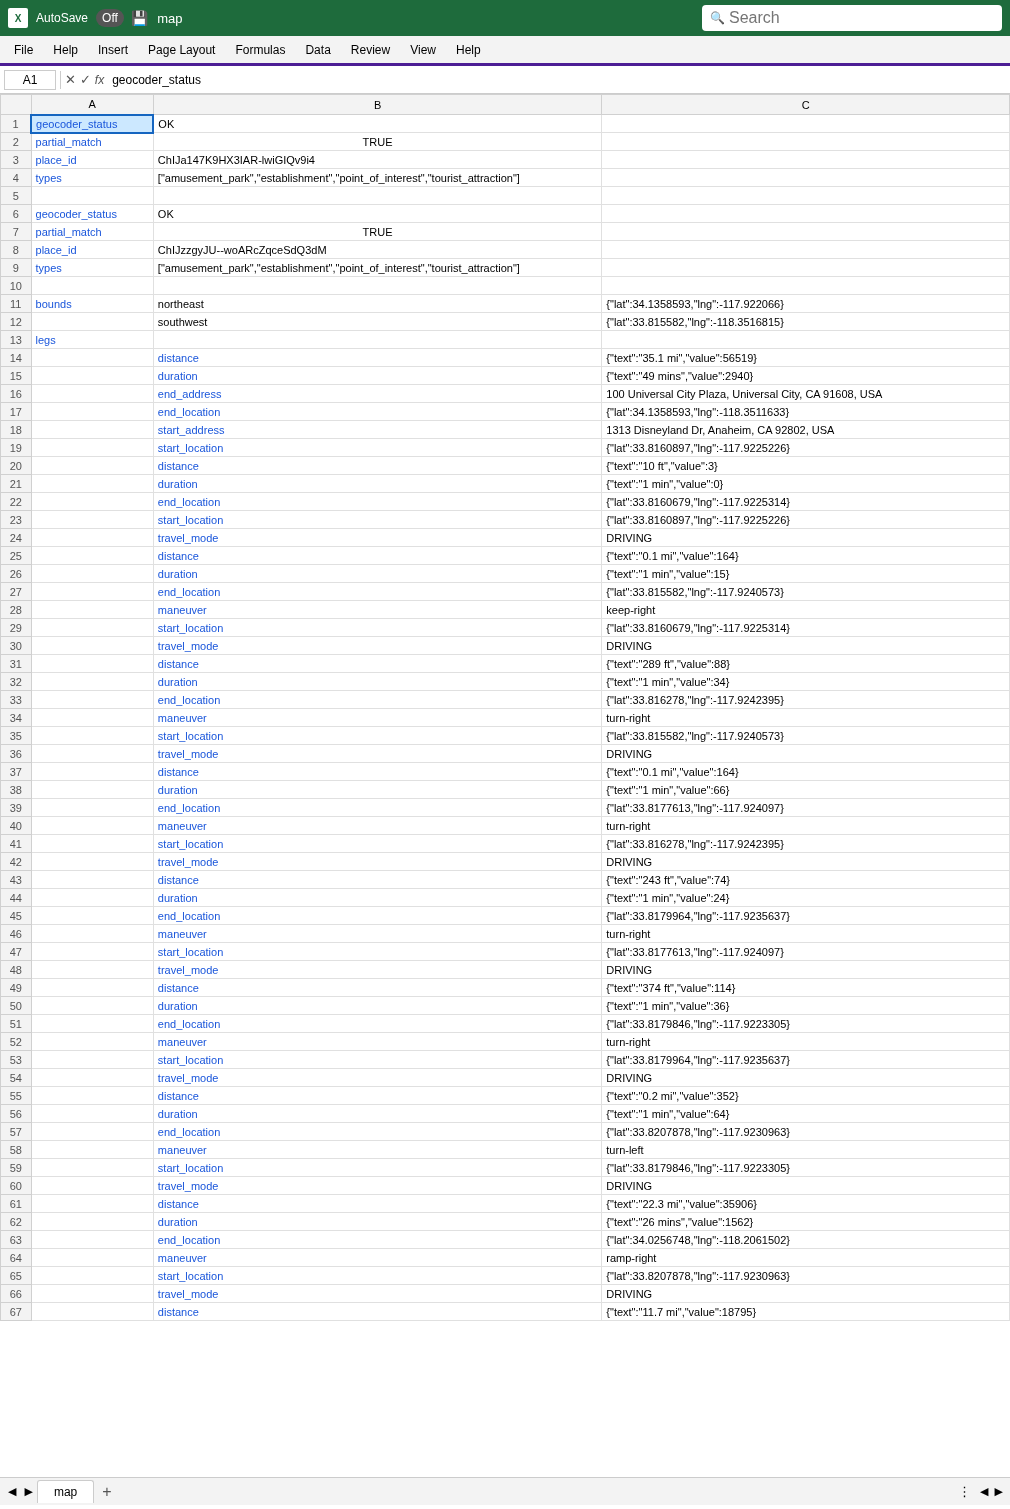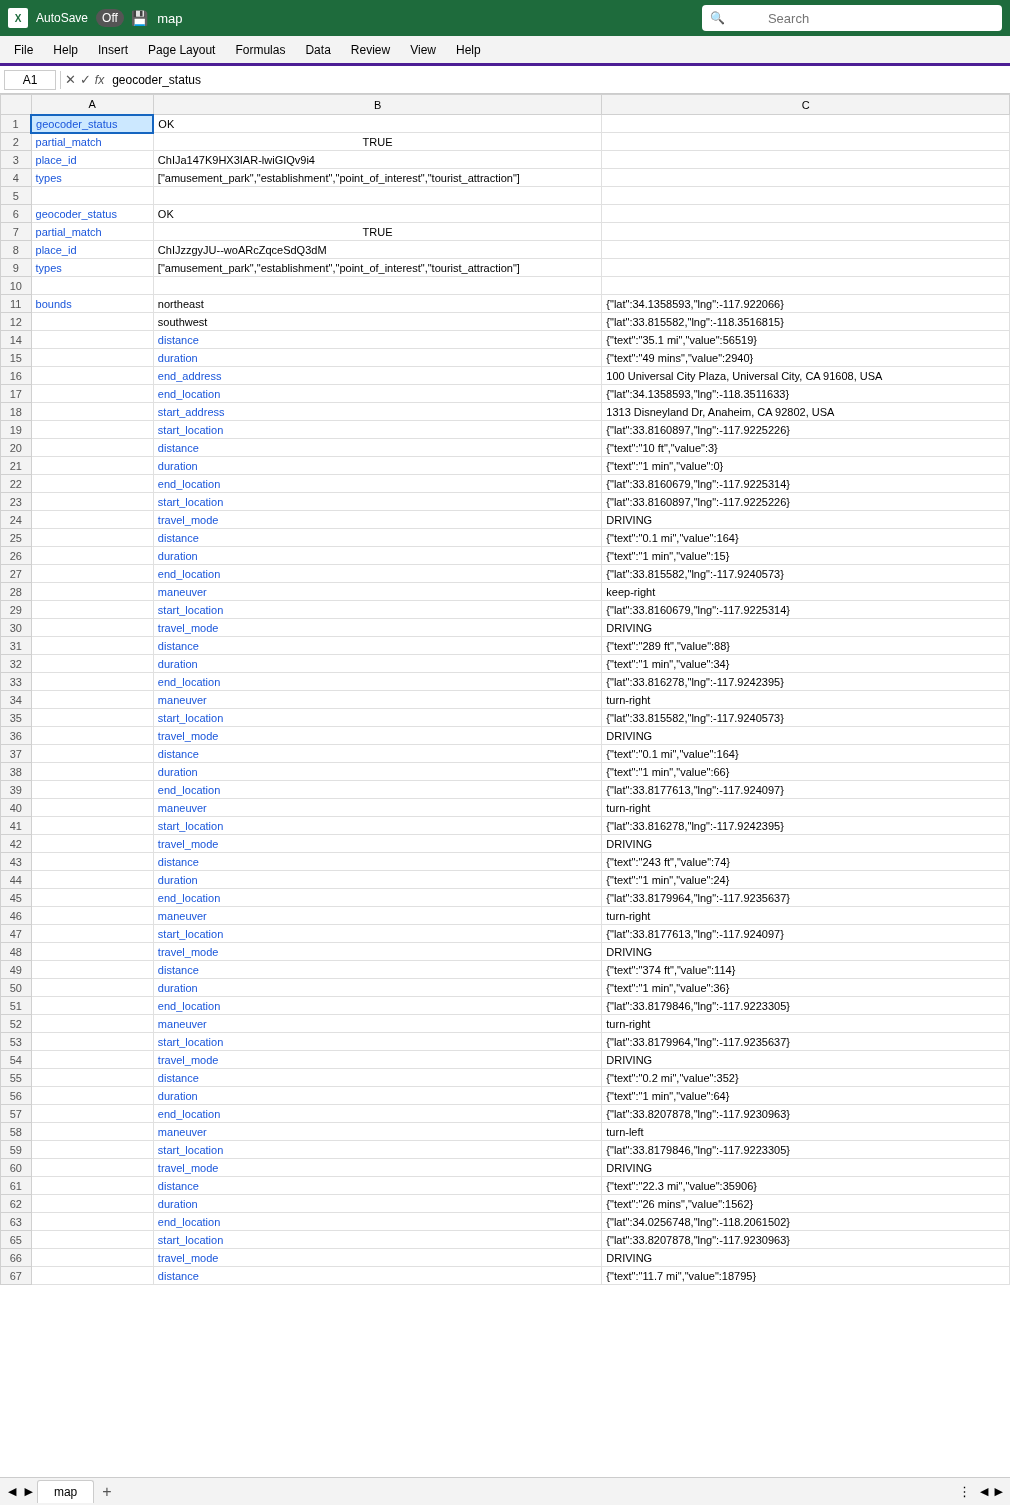--- a/index.html
+++ b/index.html
@@ -12,21 +12,21 @@
     #title-bar .app-icon { width: 20px; height: 20px; background: #fff; border-radius: 2px; display: flex; align-items: center; justify-content: center; font-size: 11px; font-weight: bold; color: #1e6b3c; }
     #title-bar .autosave-label { color: #fff; font-size: 12px; }
     #title-bar .toggle { display: flex; align-items: center; background: #555; border-radius: 10px; padding: 2px 6px; gap: 4px; }
     #title-bar .toggle span { color: #fff; font-size: 12px; }
     #title-bar .save-icon { color: #fff; font-size: 14px; cursor: pointer; }
     #title-bar .file-name { color: #fff; font-size: 13px; }
     #title-bar .search-box {
       margin-left: auto; background: #fff; border-radius: 4px; display: flex; align-items: center;
       padding: 3px 8px; gap: 4px; width: 300px; height: 26px;
     }
-    #title-bar .search-box input { border: none; outline: none; font-size: 13px; width: 100%; background: transparent; margin-left: 39px; }
+    #title-bar .search-box input { border: none; outline: none; font-size: 16px; width: 100%; background: transparent; }
 
     
     #menu-bar {
       display: flex; align-items: center; height: 30px; background: #f3f3f3; border-bottom: 3px solid #4c1d95; padding: 0 4px;
     }
     #menu-bar .menu-item { padding: 4px 10px; font-size: 12px; cursor: pointer; border-radius: 3px; }
 
     
     #formula-bar {
       display: flex; align-items: center; height: 28px; background: #fff; border-bottom: 1px solid #ccc; padding: 0 4px; gap: 4px;
@@ -186,20 +186,26 @@
           <td>northeast</td>
           <td>{"lat":34.1358593,"lng":-117.922066}</td>
         </tr>
         <tr>
           <td class="row-num">12</td>
           <td></td>
           <td>southwest</td>
           <td>{"lat":33.815582,"lng":-118.3516815}</td>
         </tr>
         <tr>
+          <td class="row-num">13</td>
+          <td style="color: rgb(26, 86, 219);">legs</td>
+          <td></td>
+          <td></td>
+        </tr>
+        <tr>
           <td class="row-num">14</td>
           <td></td>
           <td style="color: rgb(26, 86, 219);">distance</td>
           <td>{"text":"35.1 mi","value":56519}</td>
         </tr>
         <tr>
           <td class="row-num">15</td>
           <td></td>
           <td style="color: rgb(26, 86, 219);">duration</td>
           <td>{"text":"49 mins","value":2940}</td>
@@ -484,20 +490,26 @@
           <td class="row-num">62</td>
           <td></td>
           <td style="color: rgb(26, 86, 219);">duration</td>
           <td>{"text":"26 mins","value":1562}</td>
         </tr>
         <tr>
           <td class="row-num">63</td>
           <td></td>
           <td style="color: rgb(26, 86, 219);">end_location</td>
           <td>{"lat":34.0256748,"lng":-118.2061502}</td>
+        </tr>
+        <tr>
+          <td class="row-num">64</td>
+          <td></td>
+          <td style="color: rgb(26, 86, 219);">maneuver</td>
+          <td>ramp-right</td>
         </tr>
         <tr>
           <td class="row-num">65</td>
           <td></td>
           <td style="color: rgb(26, 86, 219);">start_location</td>
           <td>{"lat":33.8207878,"lng":-117.9230963}</td>
         </tr>
         <tr>
           <td class="row-num">66</td>
           <td></td>

